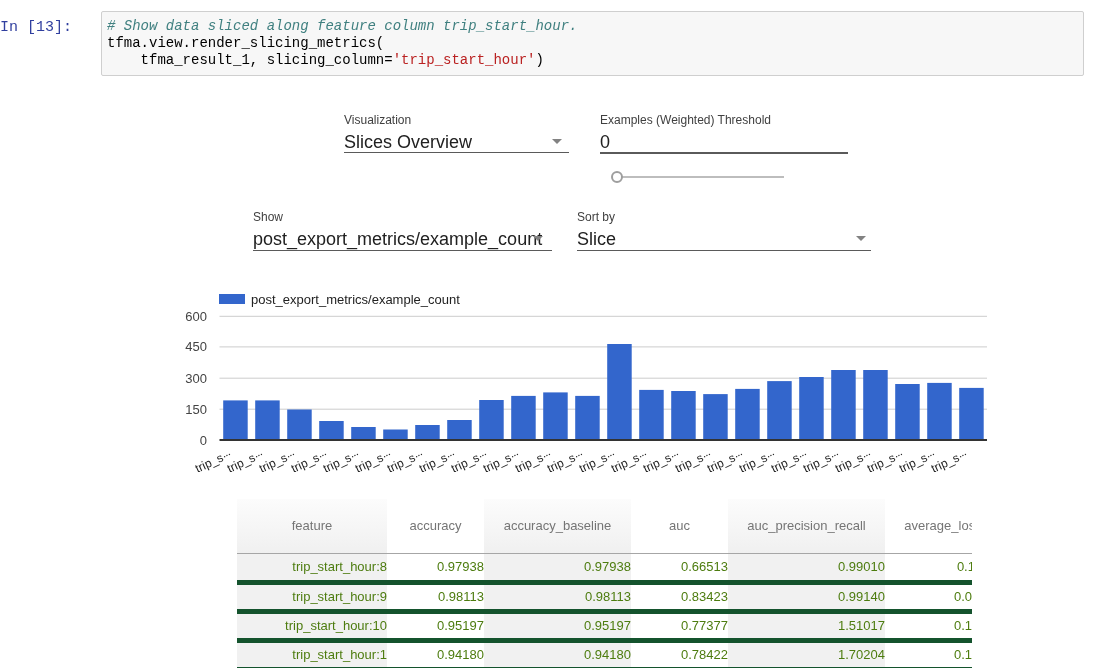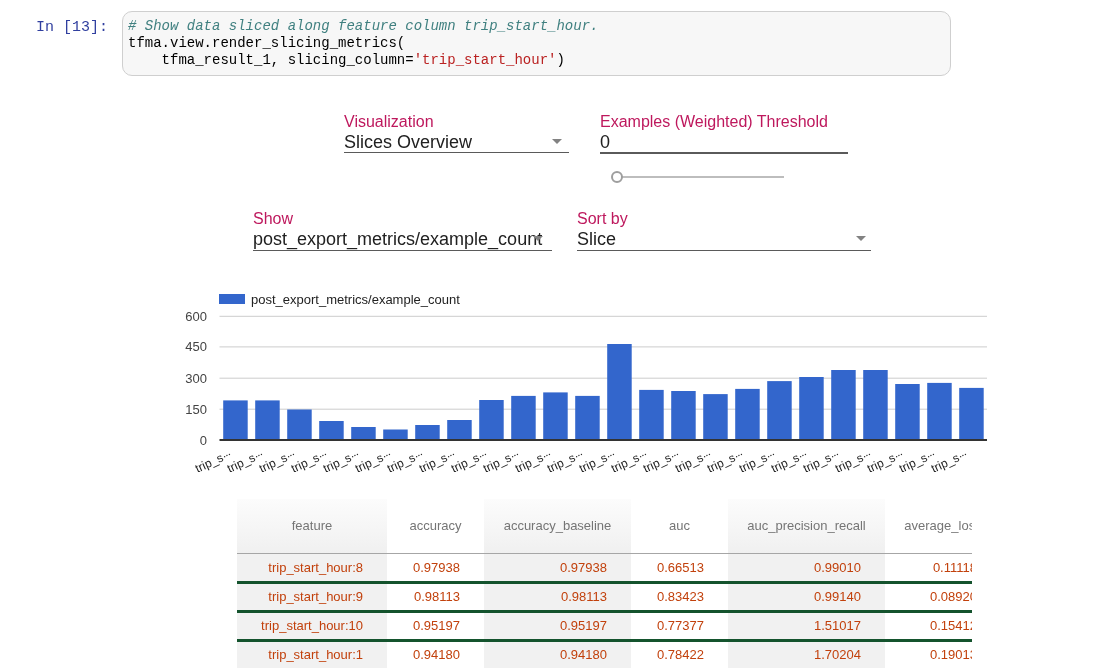--- a/index.html
+++ b/index.html
@@ -1,43 +1,43 @@
 <!DOCTYPE html>
 <html><head>
 <meta charset="utf-8">
 <style>
   * { margin:0; padding:0; box-sizing:border-box; }
   html,body { width:1111px; height:668px; background:#fff; overflow:hidden; }
   body { position:relative; font-family:"Liberation Sans", sans-serif; }
   
-  .prompt { position:absolute; left:0; top:19px; width:108px; text-align:right;
+  .prompt { position:absolute; left:0; top:19px; width:108px; text-align:left;
     font-family:"Liberation Mono", monospace; font-size:15px; color:#303F9F; }
-  .codecell { position:absolute; left:122px; top:11px; width:829px; height:65px;
-    background:#f7f7f7; border:1px solid #cfcfcf; border-radius:10px;
+  .codecell { position:absolute; left:101px; top:11px; width:983px; height:65px;
+    background:#f7f7f7; border:1px solid #cfcfcf; border-radius:2px;
     padding:6px 5px; font-family:"Liberation Mono", monospace; font-size:14px;
     line-height:17px; color:#000; white-space:pre; }
   .com { color:#408080; font-style:italic; }
   .str { color:#BA2121; }
   
-  .lbl { position:absolute; font-size:16px; color:#be185d; }
+  .lbl { position:absolute; font-size:12px; color:#404040; }
   .val { position:absolute; font-size:18px; color:#212121; }
   .uline { position:absolute; height:1px; background:#5a5a5a; }
   .arrow { position:absolute; width:0; height:0; border-left:5px solid transparent;
     border-right:5px solid transparent; border-top:5px solid #828282; }
   
   .slider-track { position:absolute; left:617px; top:176px; width:167px; height:2px; background:#bdbdbd; }
   .slider-thumb { position:absolute; left:611px; top:171px; width:12px; height:12px;
     border-radius:50%; background:#fff; border:2px solid #9e9e9e; }
   
   .tblwrap { position:absolute; left:237px; top:499px; width:735px; height:170px; overflow:hidden; }
   table.tfma { border-collapse:collapse; table-layout:fixed; width:764px; font-size:13px; }
   table.tfma th { height:54px; font-weight:normal; color:#757575; text-align:center;
     border-bottom:1px solid #a6a6a6; vertical-align:middle; }
-  table.tfma td { height:29px; color:#c2410c; text-align:right; padding-right:24px;
-    border-bottom:3px solid #14532d; vertical-align:middle; }
+  table.tfma td { height:29px; color:#4d7c0f; text-align:right; 
+    border-bottom:5px solid #14532d; vertical-align:middle; }
   th.g { background:linear-gradient(180deg,#fcfcfc,#f0f0f0); }
   td.g { background:#f1f1f1; }
 </style>
 </head>
 <body>
 
 <div class="prompt">In [13]:</div>
 <div class="codecell"><span class="com"># Show data sliced along feature column trip_start_hour.</span>
 tfma.view.render_slicing_metrics(
     tfma_result_1, slicing_column=<span class="str">'trip_start_hour'</span>)</div>

